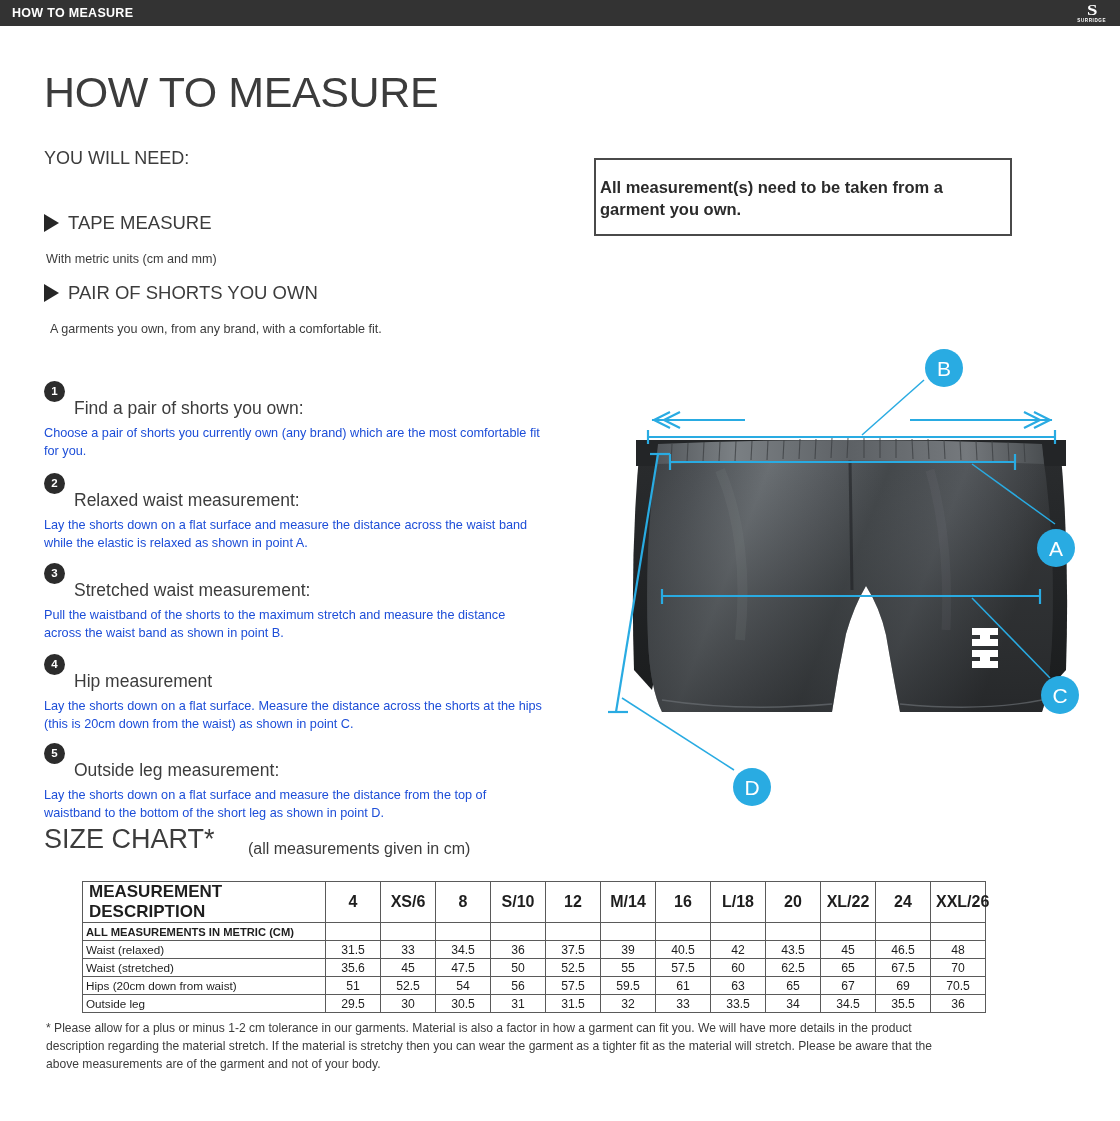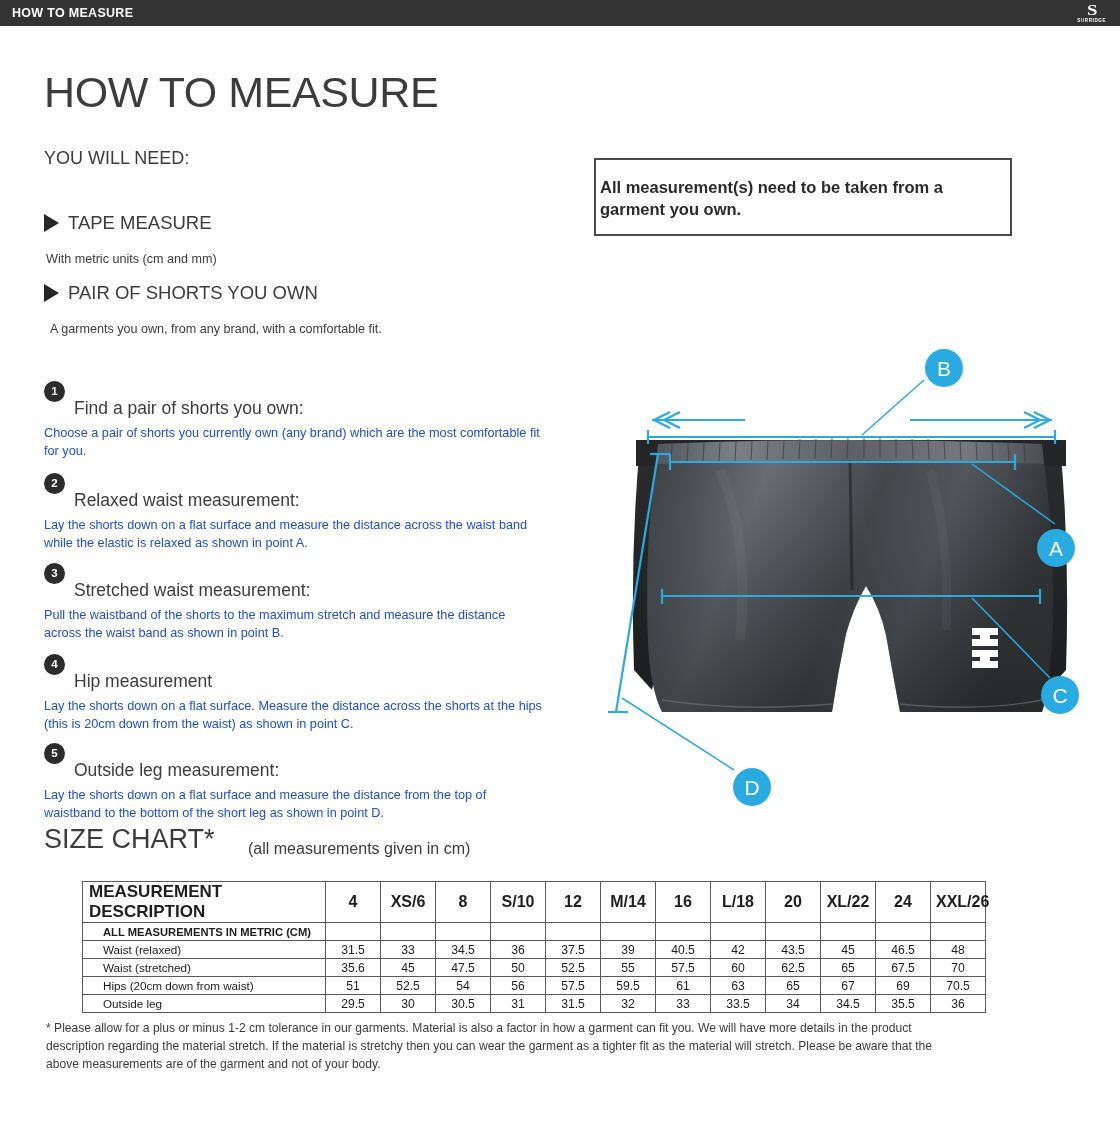--- a/index.html
+++ b/index.html
@@ -113,21 +113,21 @@
     font-family:"Liberation Sans", sans-serif;
     color:#1e1e1e;
     padding:0 5px;
   }
   thead th{
     height:28px; font-size:16px; font-weight:bold; text-align:center;
     vertical-align:middle;
   }
   thead th.desc{ text-align:left; font-size:17px; padding-left:6px; }
   tbody td{ height:18px; font-size:12.2px; text-align:center; vertical-align:middle; }
-  tbody td.lab{ text-align:left; font-size:11.7px; padding-left:20px; }
+  tbody td.lab{ text-align:left; font-size:11.7px; padding-left:3px; }
   tbody tr.metric td.lab{ font-weight:bold; font-size:11.2px; }
 
   
   #foot{
     position:absolute; left:46px; top:1020px; width:900px;
     font-size:12.1px; line-height:1.48; color:#3c3c3c;
   }
 </style>
 </head>
 <body>

